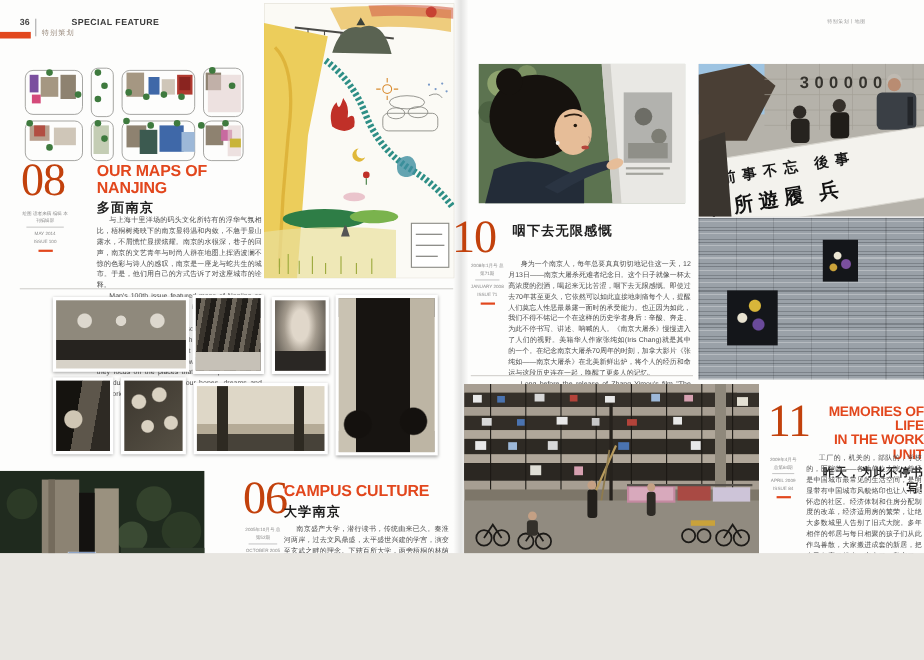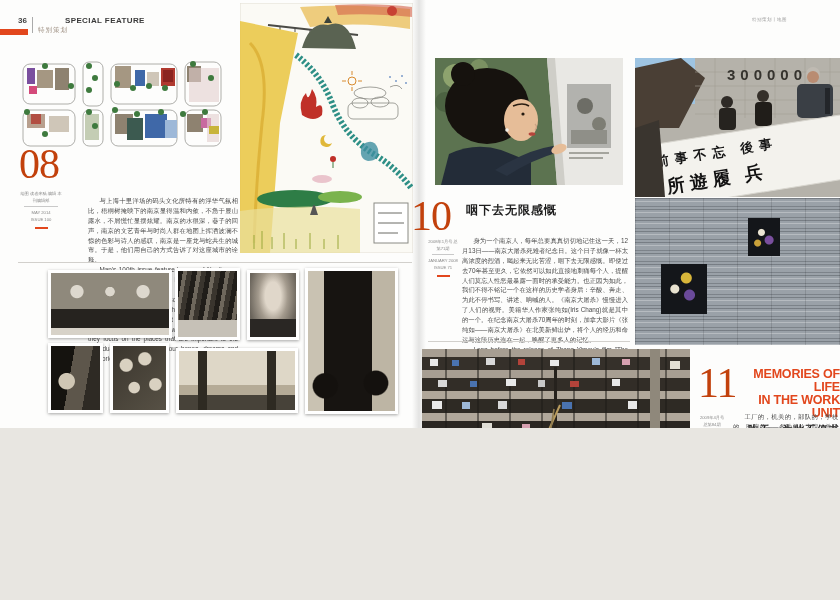--- a/index.html
+++ b/index.html
@@ -1,16 +1,16 @@
 <!DOCTYPE html>
 <html><head>
 <meta charset="utf-8">
 <style>
   html,body{margin:0;padding:0;background:#e8e6e1;}
-  #spread{position:relative;width:840px;height:428px;background:#fdfdfc;overflow:hidden;
+  #spread{position:relative;width:840px;height:503px;background:#fdfdfc;overflow:hidden;
           font-family:"Liberation Sans",sans-serif;color:#3f3f3f;}
   .abs{position:absolute;}
   
   .folio-bar{left:0;top:29px;width:28px;height:6px;background:#e2471d;}
   .runhead-l{left:18px;top:17px;display:flex;align-items:flex-start;gap:5px;}
   .runhead-l .folio{font-size:8px;font-weight:bold;color:#444;line-height:1;}
   .runhead-l .sep{width:1px;height:16px;background:#aaa;}
   .runhead-l .lab{font-size:8px;font-weight:bold;color:#3a3a3a;letter-spacing:.4px;line-height:1.1;padding-left:27px;}
   .runhead-l .labcn{font-size:6.5px;color:#9a8b7d;letter-spacing:1px;}
   .runhead-r{left:752px;top:17px;font-size:4.5px;color:#999;letter-spacing:.5px;}
@@ -219,20 +219,24 @@
       </g>
       <path d="M72,206 q2,-8 4,0 l2,6 h-8 z" fill="#555"></path>
     </g>
     <g>
       <rect x="134" y="200" width="34" height="40" fill="#ffffff" stroke="#8a8a84"></rect>
       <path d="M138,210 h24 M138,220 h26 M138,230 h20" stroke="#6a6a64" stroke-width="1" fill="none"></path>
     </g>
   </svg>
 
   <div class="abs sec-num" style="left:19px;top:146px;">08</div>
+  <div class="abs" style="left:88px;top:149px;width:160px;">
+    <div class="sec-title">OUR MAPS OF NANJING</div>
+    <div class="sec-title-cn">多面南京</div>
+  </div>
   <div class="abs credit" style="left:20px;top:190px;">
     <div>绘图 读者来稿 编辑 本刊编辑部</div>
     <div class="rule"></div>
     <div>MAY 2014</div>
     <div>ISSUE 100</div>
     <div class="accent"></div>
   </div>
   <div class="abs body-text" style="left:88px;top:196px;width:150px;">
     <p>与上海十里洋场的码头文化所特有的浮华气氛相比，梧桐树掩映下的南京显得温和内敛，不急于显山露水，不屑慌忙显摆炫耀。南京的水很深，巷子的回声，南京的文艺青年与时尚人群在地图上挥洒波澜不惊的色彩与诗人的感叹，南京是一座龙与蛇共生的城市。于是，他们用自己的方式告诉了对这座城市的诠释。</p>
     <p>Map's 100th issue featured maps of Nanjing as seen through the eyes of the individual. Some were personal expressions of a city where the cartographer first fell in love, some as innocuous as a daily stroll around the neighbourhood. The maps reflected how citizens interact with their city. Instead of a literal representation of what is on the ground, they focus on the places that are important to the individual. They pinpointed our hopes, dreams and memories of Nanjing.</p>

